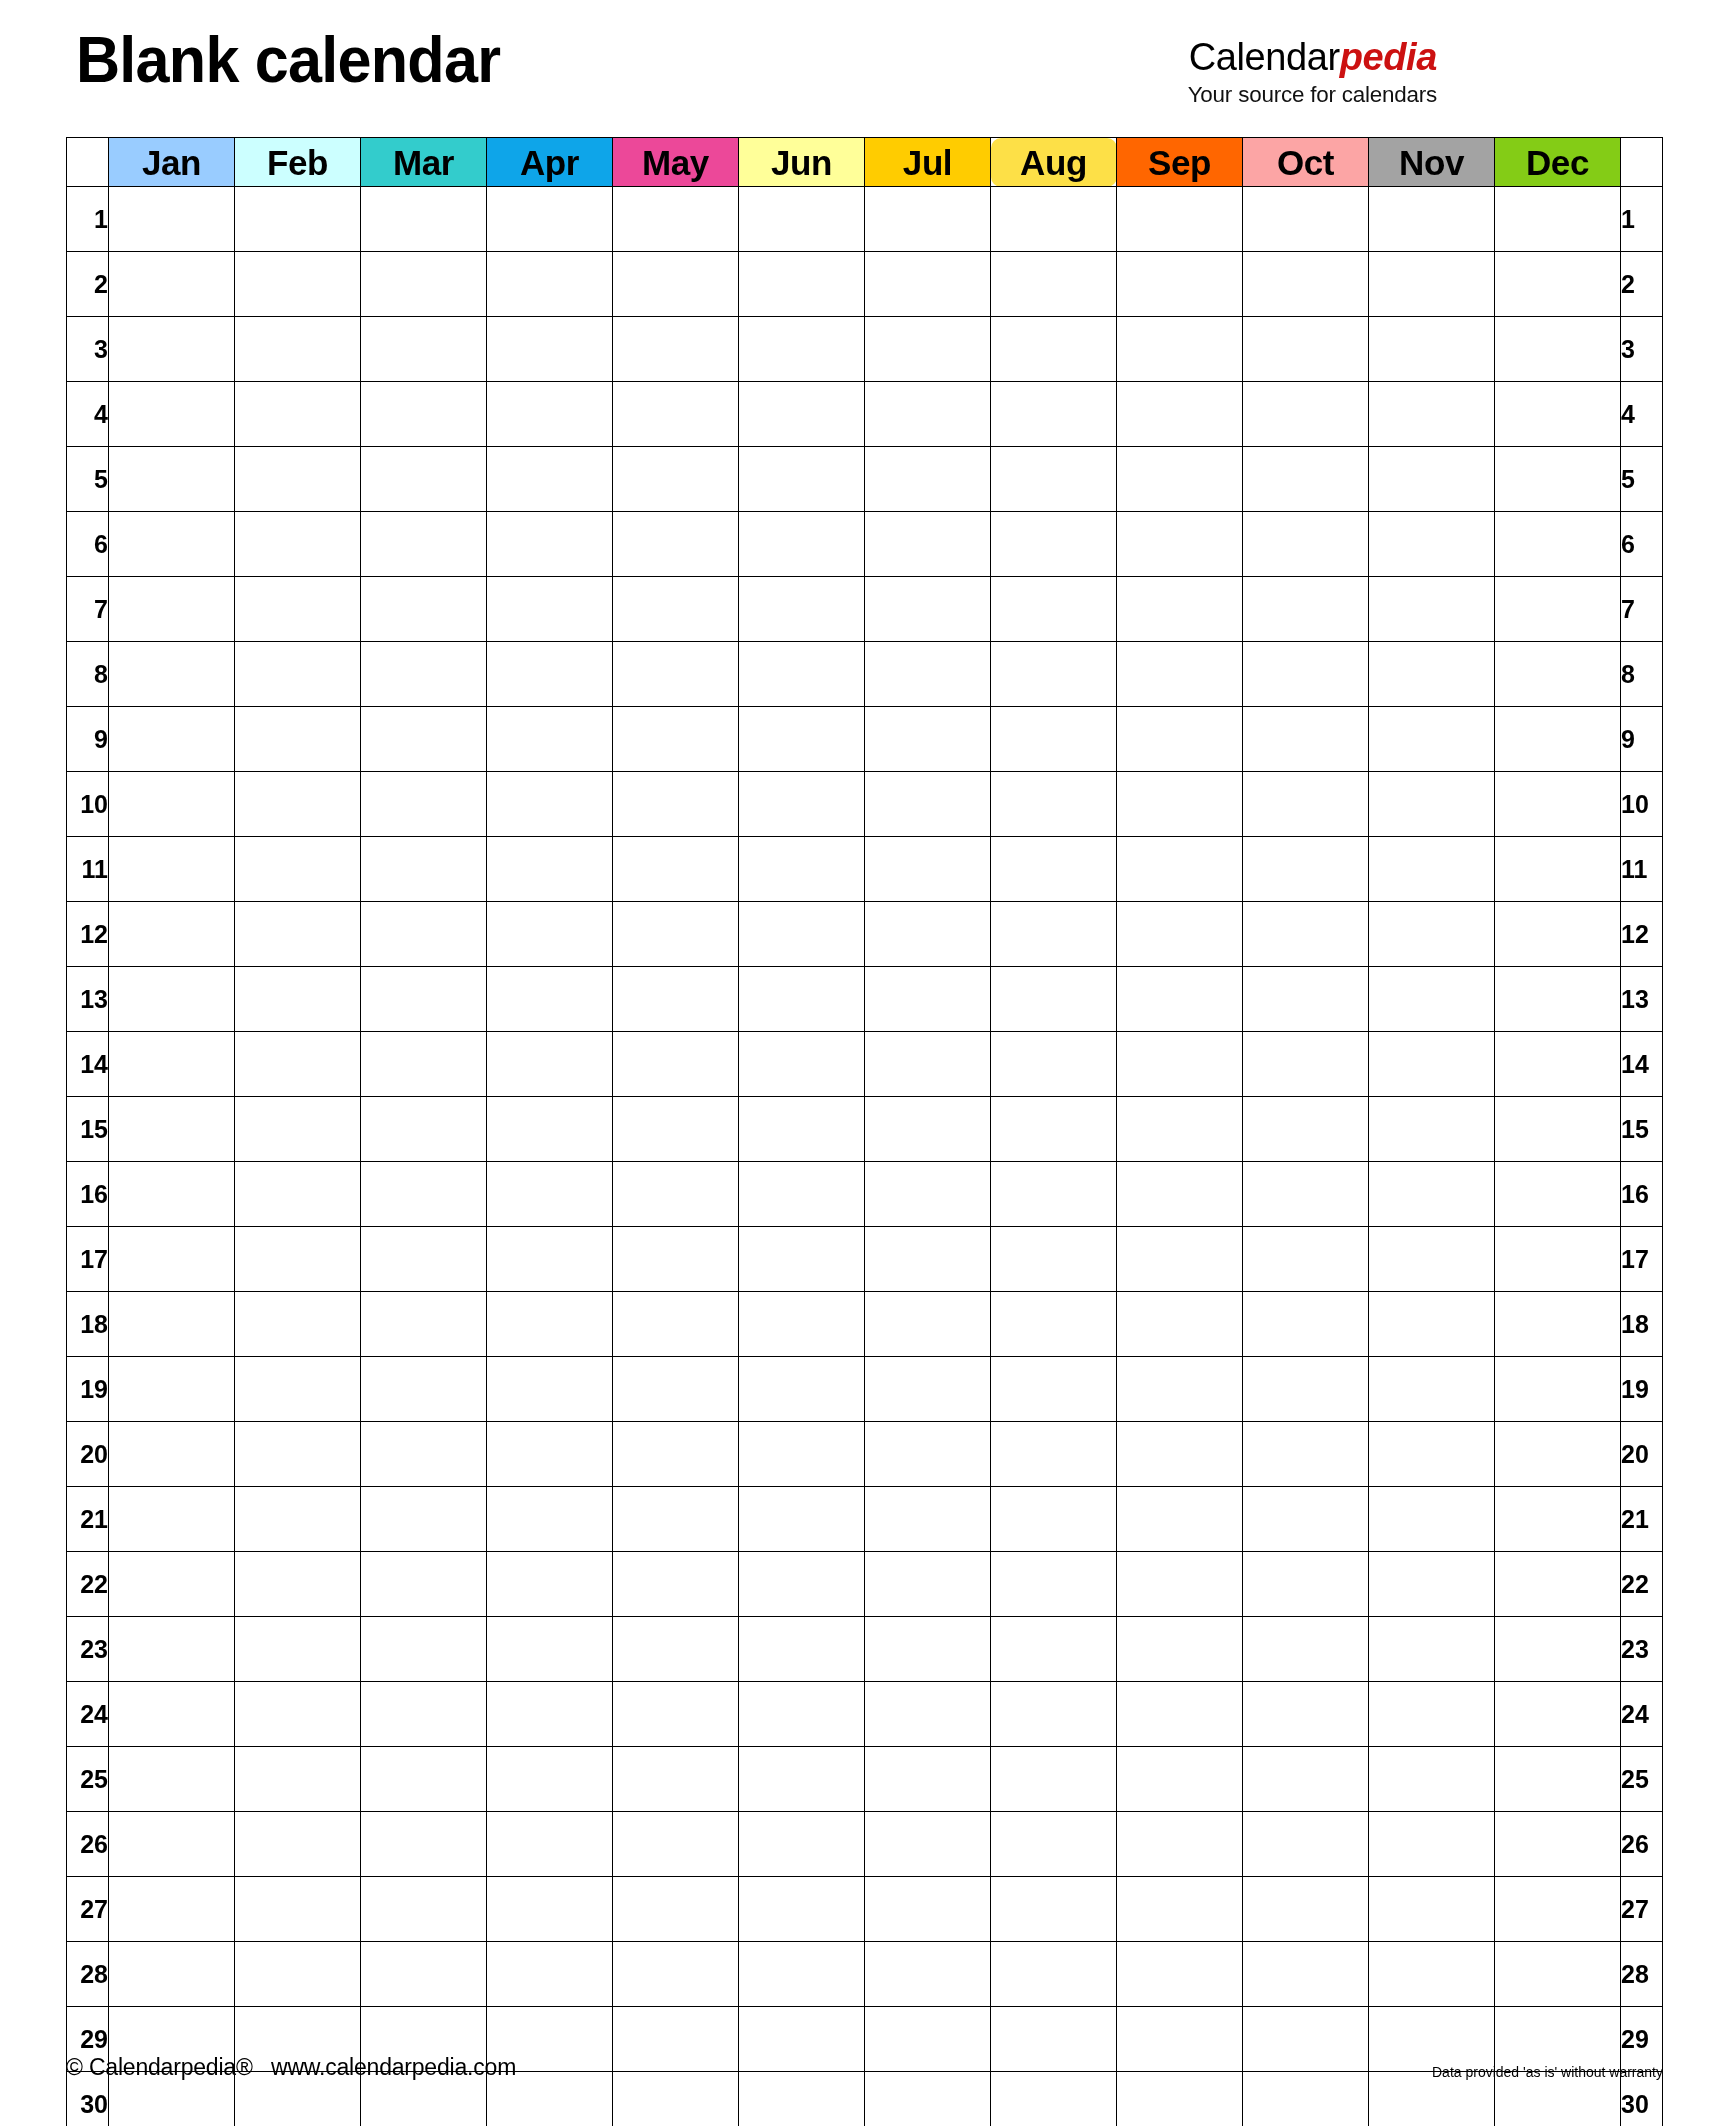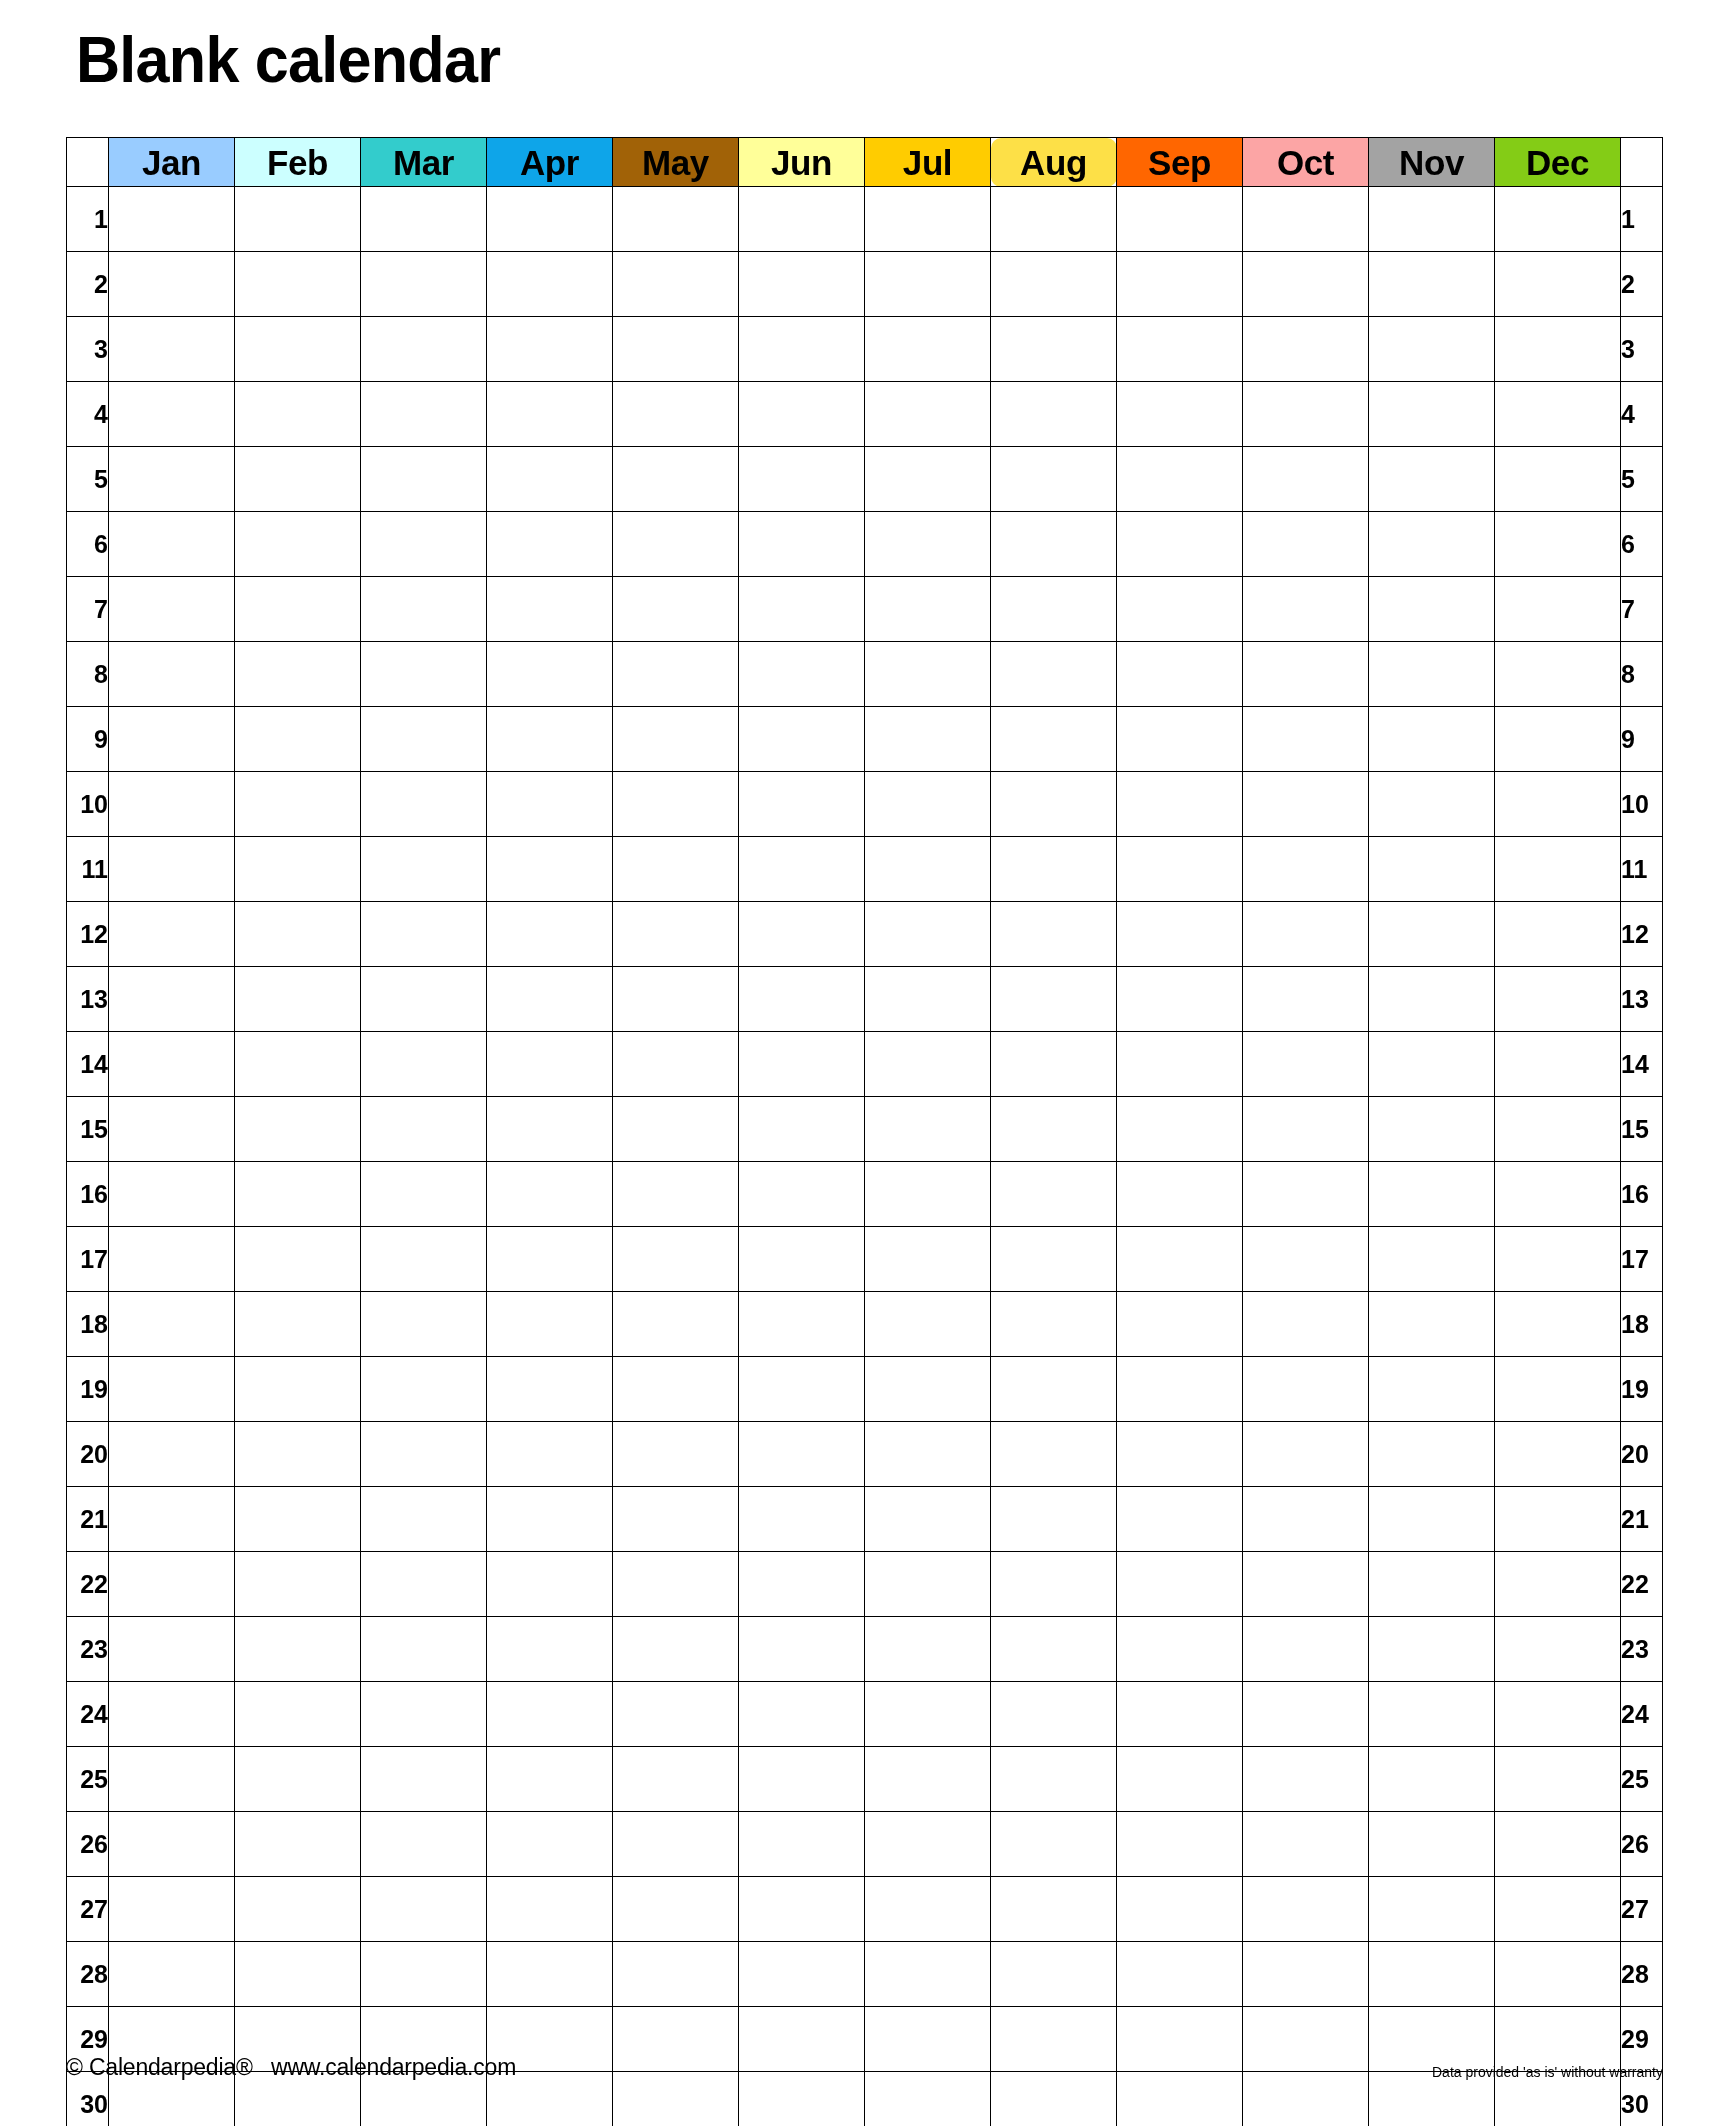--- a/index.html
+++ b/index.html
@@ -144,20 +144,24 @@
     white-space: nowrap;
     text-align: right;
   }
 </style>
 </head>
 <body>
 
 <div id="header-band">
   <div id="page-title">Blank calendar</div>
 
+  <div id="brand-block">
+    <div id="brand-logo"><span>Calendar</span><span class="brand-pedia">pedia</span></div>
+    <div id="brand-tagline">Your source for calendars</div>
+  </div>
 </div>
 
 <table id="calendar-table">
   <colgroup id="calendar-colgroup">
       <col class="daynum-col">
       <col class="month-col">
       <col class="month-col">
       <col class="month-col">
       <col class="month-col">
       <col class="month-col">
@@ -170,21 +174,21 @@
       <col class="month-col">
       <col class="daynum-col">
     </colgroup>
   <thead>
     <tr id="month-header-row">
         <th class="corner-cell"></th>
         <th class="month-header" style="background: rgb(153, 204, 255);">Jan</th>
         <th class="month-header" style="background: rgb(204, 255, 255);">Feb</th>
         <th class="month-header" style="background: rgb(51, 204, 204);">Mar</th>
         <th class="month-header" style="background: #0ea5e9;">Apr</th>
-        <th class="month-header" style="background: #a16207;">May</th>
+        <th class="month-header" style="background: #ec4899;">May</th>
         <th class="month-header" style="background: rgb(255, 255, 153);">Jun</th>
         <th class="month-header" style="background: rgb(255, 204, 0);">Jul</th>
         <th class="month-header" style="background: #fde047; border-radius: 10px;">Aug</th>
         <th class="month-header" style="background: rgb(255, 102, 0);">Sep</th>
         <th class="month-header" style="background: #fca5a5;">Oct</th>
         <th class="month-header" style="background: #a3a3a3;">Nov</th>
         <th class="month-header" style="background: #84cc16;">Dec</th>
         <th class="corner-cell"></th>
       </tr>
   </thead>

